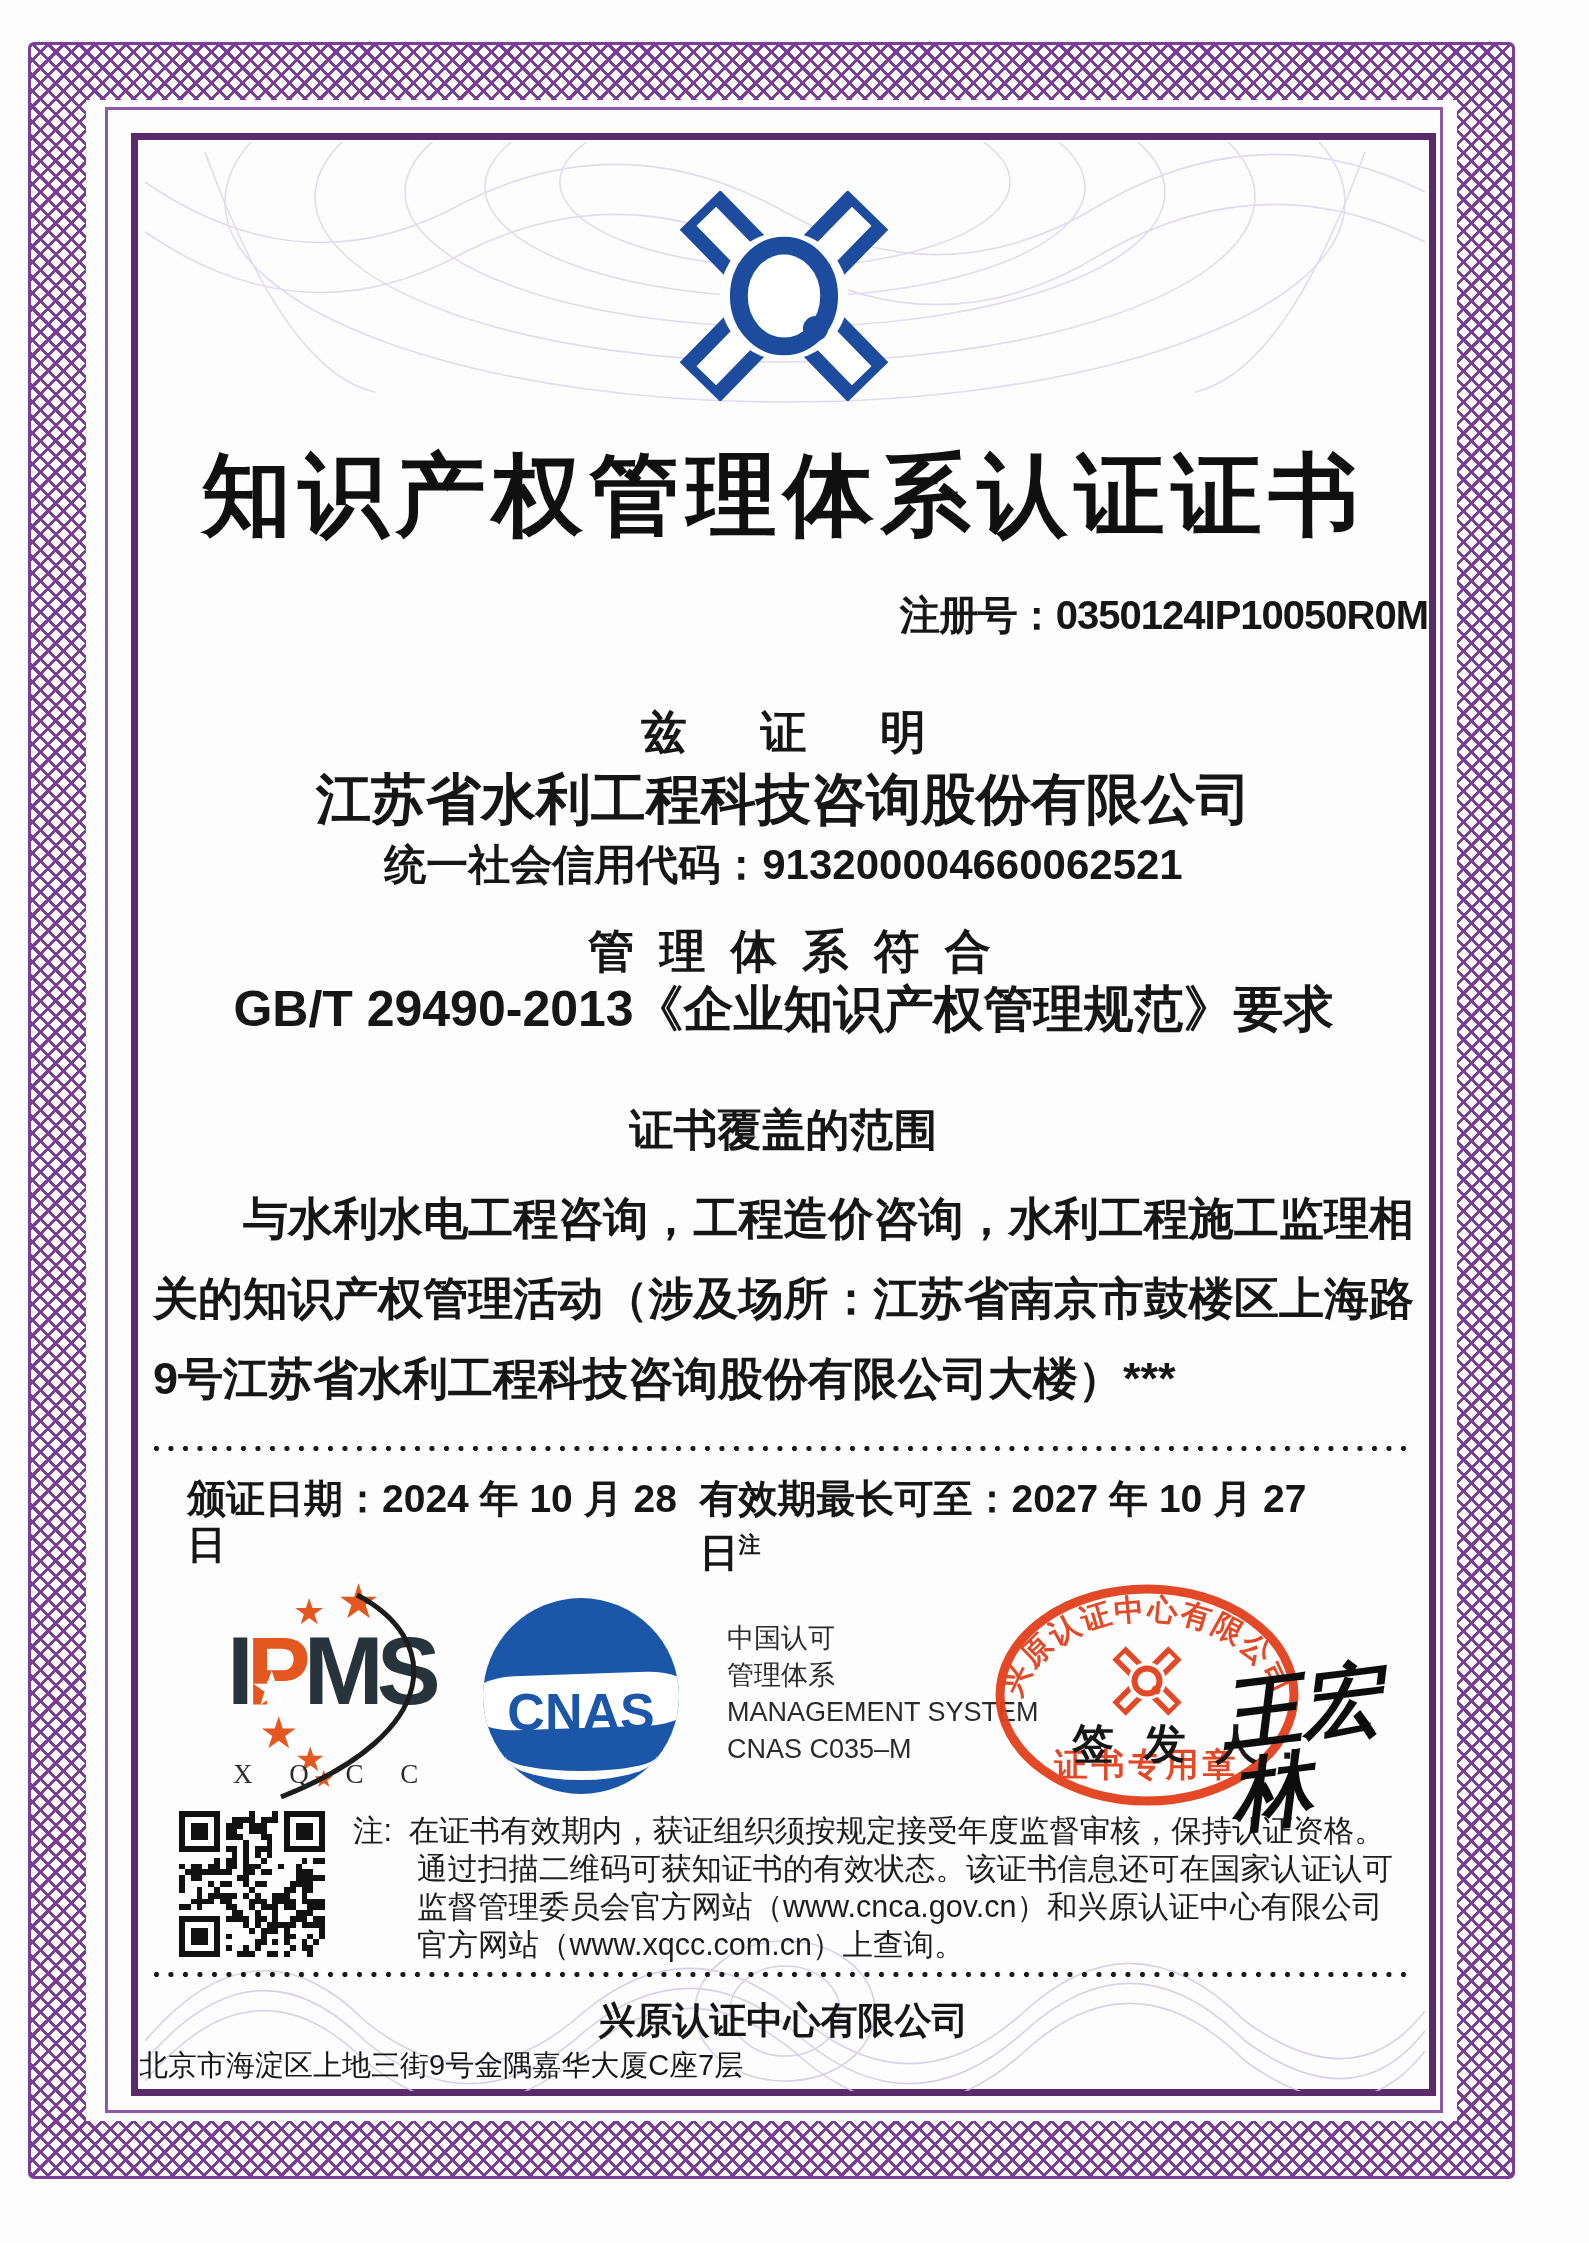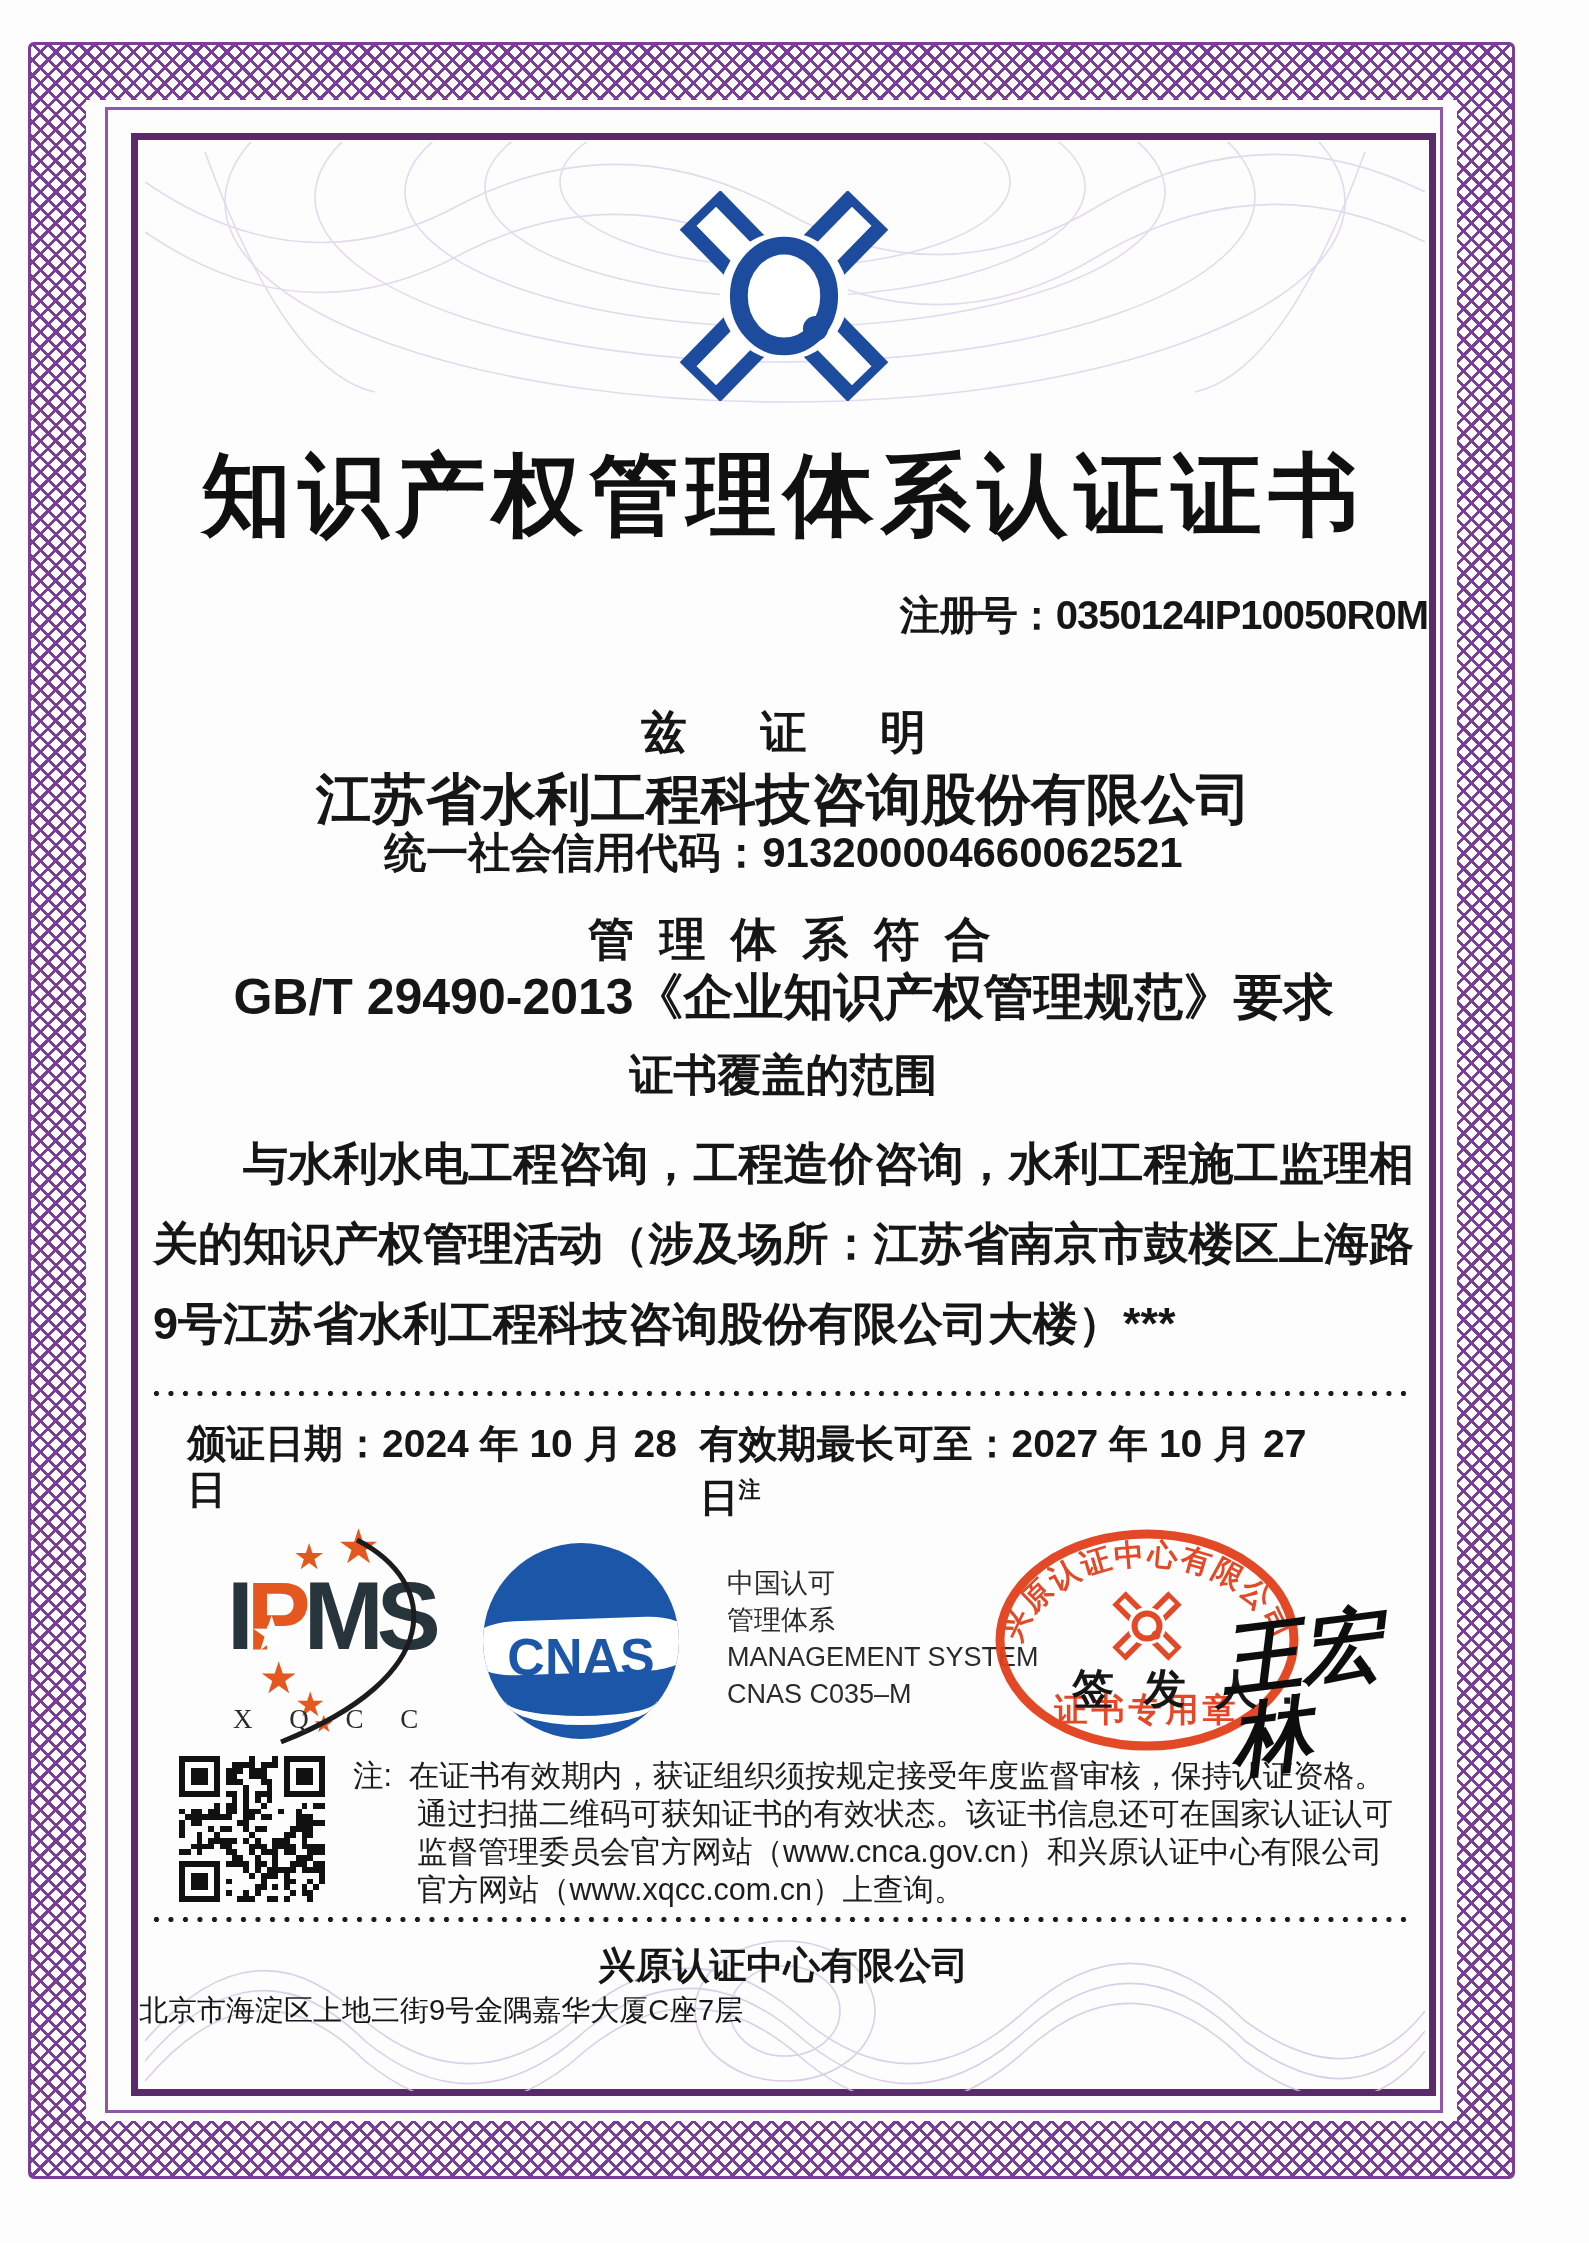--- a/index.html
+++ b/index.html
@@ -23,25 +23,25 @@
   .content{position:absolute;top:141px;left:139px;right:161px;bottom:155px;}
   .emblem{width:212px;height:210px;margin:50px auto 0;display:block;}
   .title{margin:44px 0 0;text-align:center;font-size:90px;line-height:100px;
          font-weight:bold;letter-spacing:7px;color:#101010;}
   .regline{margin-top:46px;text-align:right;font-size:40px;
            line-height:48px;font-weight:bold;letter-spacing:-1px;}
   .certify{margin-top:70px;text-align:center;font-size:46px;line-height:46px;
            font-weight:600;letter-spacing:1.6em;text-indent:1.6em;}
   .company{margin-top:14px;text-align:center;font-size:55px;line-height:60px;font-weight:bold;}
   .addr,.credit{margin-top:16px;text-align:center;font-size:42px;line-height:48px;font-weight:600;}
-  .credit{margin-top:0;}
+  .credit{margin-top:12px;}
   .compliance{margin-top:36px;text-align:center;font-size:46px;line-height:52px;
               font-weight:600;letter-spacing:.55em;text-indent:.55em;padding-left:12px;}
   .standard{margin-top:4px;text-align:center;font-size:50px;line-height:56px;font-weight:bold;}
-  .scopehead{margin-top:25px;text-align:center;font-size:44px;line-height:50px;font-weight:600;}
+  .scopehead{margin-top:68px;text-align:center;font-size:44px;line-height:50px;font-weight:600;}
   .scope{margin:24px 14px 0 14px;font-size:45px;line-height:80px;font-weight:600;
          text-indent:2em;text-align:justify;}
   .dotline{height:7px;margin:0 14px;background-image:radial-gradient(circle at 3.5px 3.5px,#1b1b1b 2.4px,transparent 2.9px);
            background-size:14.5px 7px;background-repeat:repeat-x;}
   .dot1{margin-top:26px;}
   .dates{display:flex;justify-content:space-between;margin:24px 84px 0 48px;
          font-size:39px;line-height:46px;font-weight:700;}
   .dates sup{font-size:22px;}
   
   .logorow{position:relative;height:225px;margin-top:8px;}

